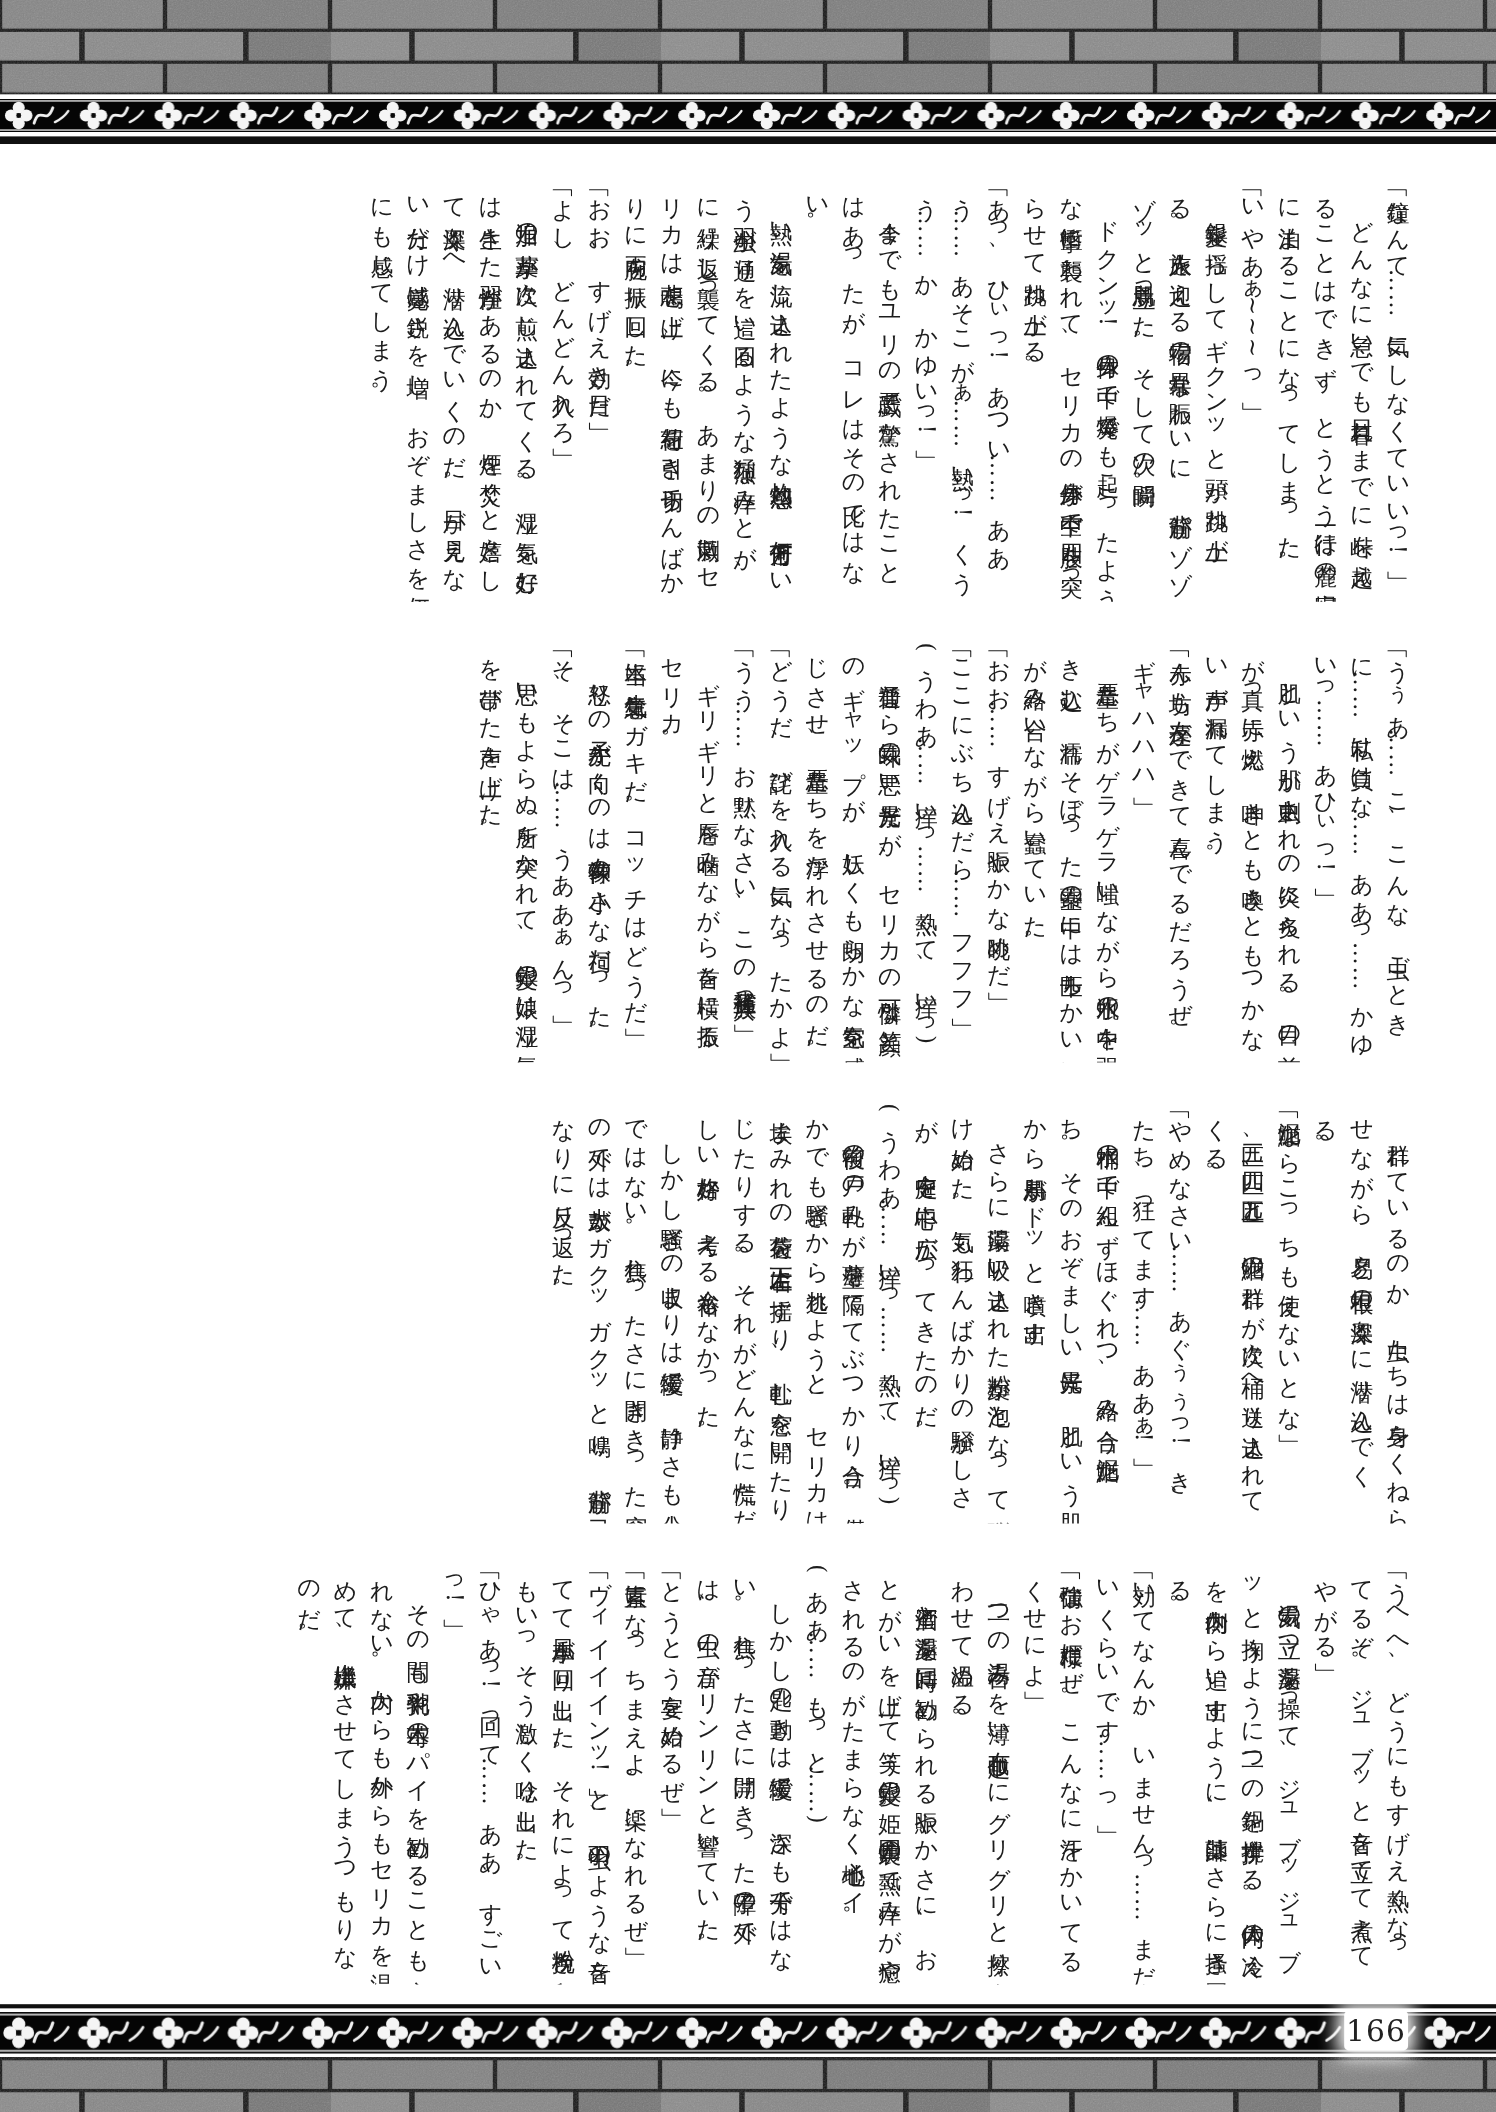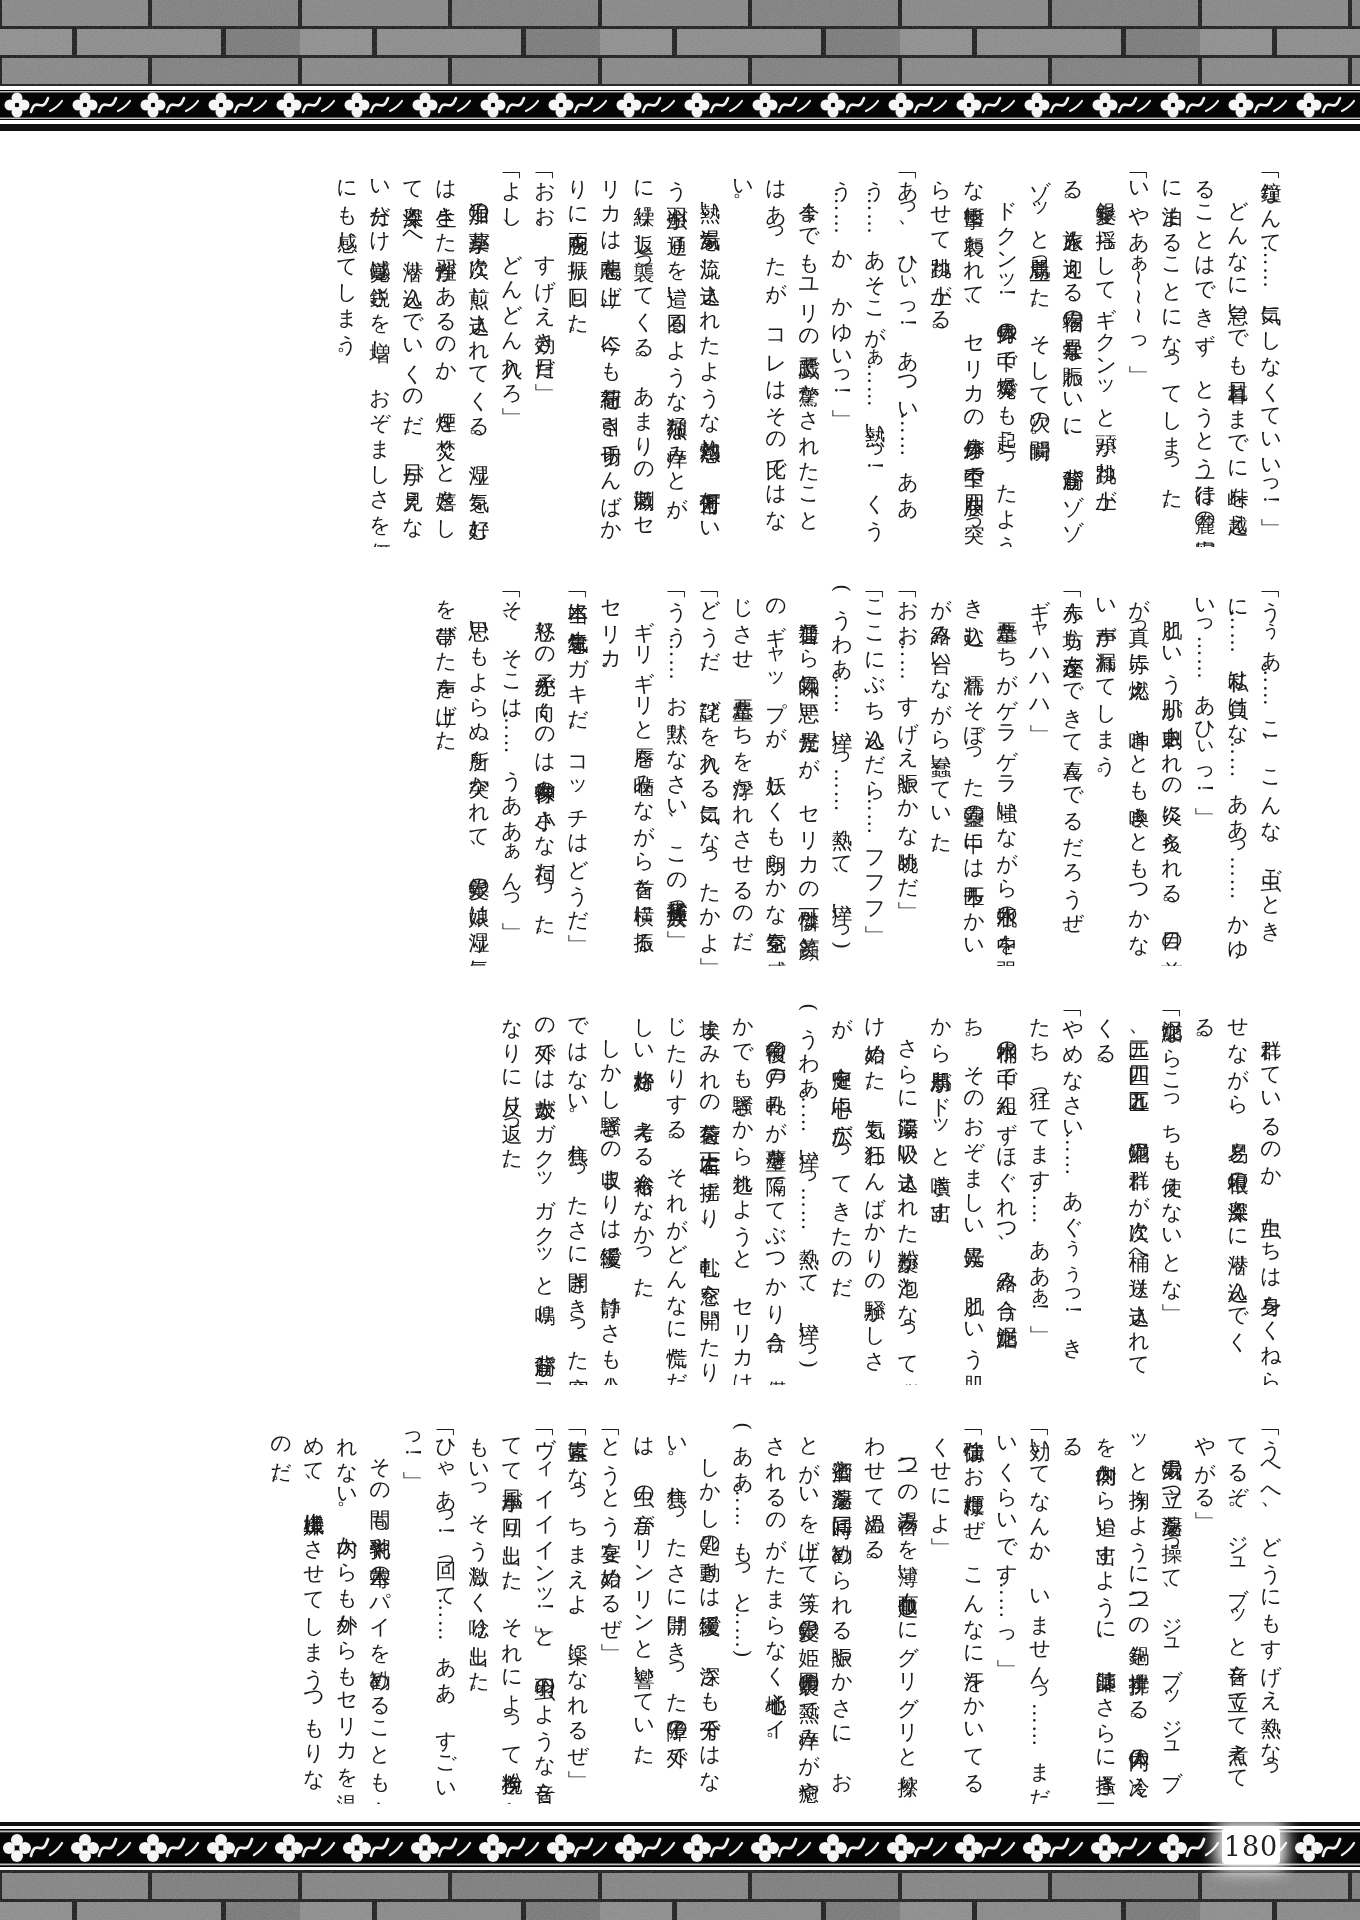--- a/index.html
+++ b/index.html
@@ -201,16 +201,16 @@
         <rect x="0" y="32" width="72" height="26" fill="#8b8b8b"></rect>
         <rect x="77" y="32" width="144" height="26" fill="#868686"></rect>
         <rect x="226" y="32" width="74" height="26" fill="#757575"></rect>
       </pattern>
     </defs>
     <rect width="1360" height="50" fill="url(#brick-b)"></rect>
     <rect width="1360" height="50" filter="url(#grain-b)" opacity="0.5"></rect>
   </svg>
 
   <div class="page-number-badge">
-    <span>180</span>
+    <span>166</span>
   </div>
 
 </div>
 
 </body></html>

